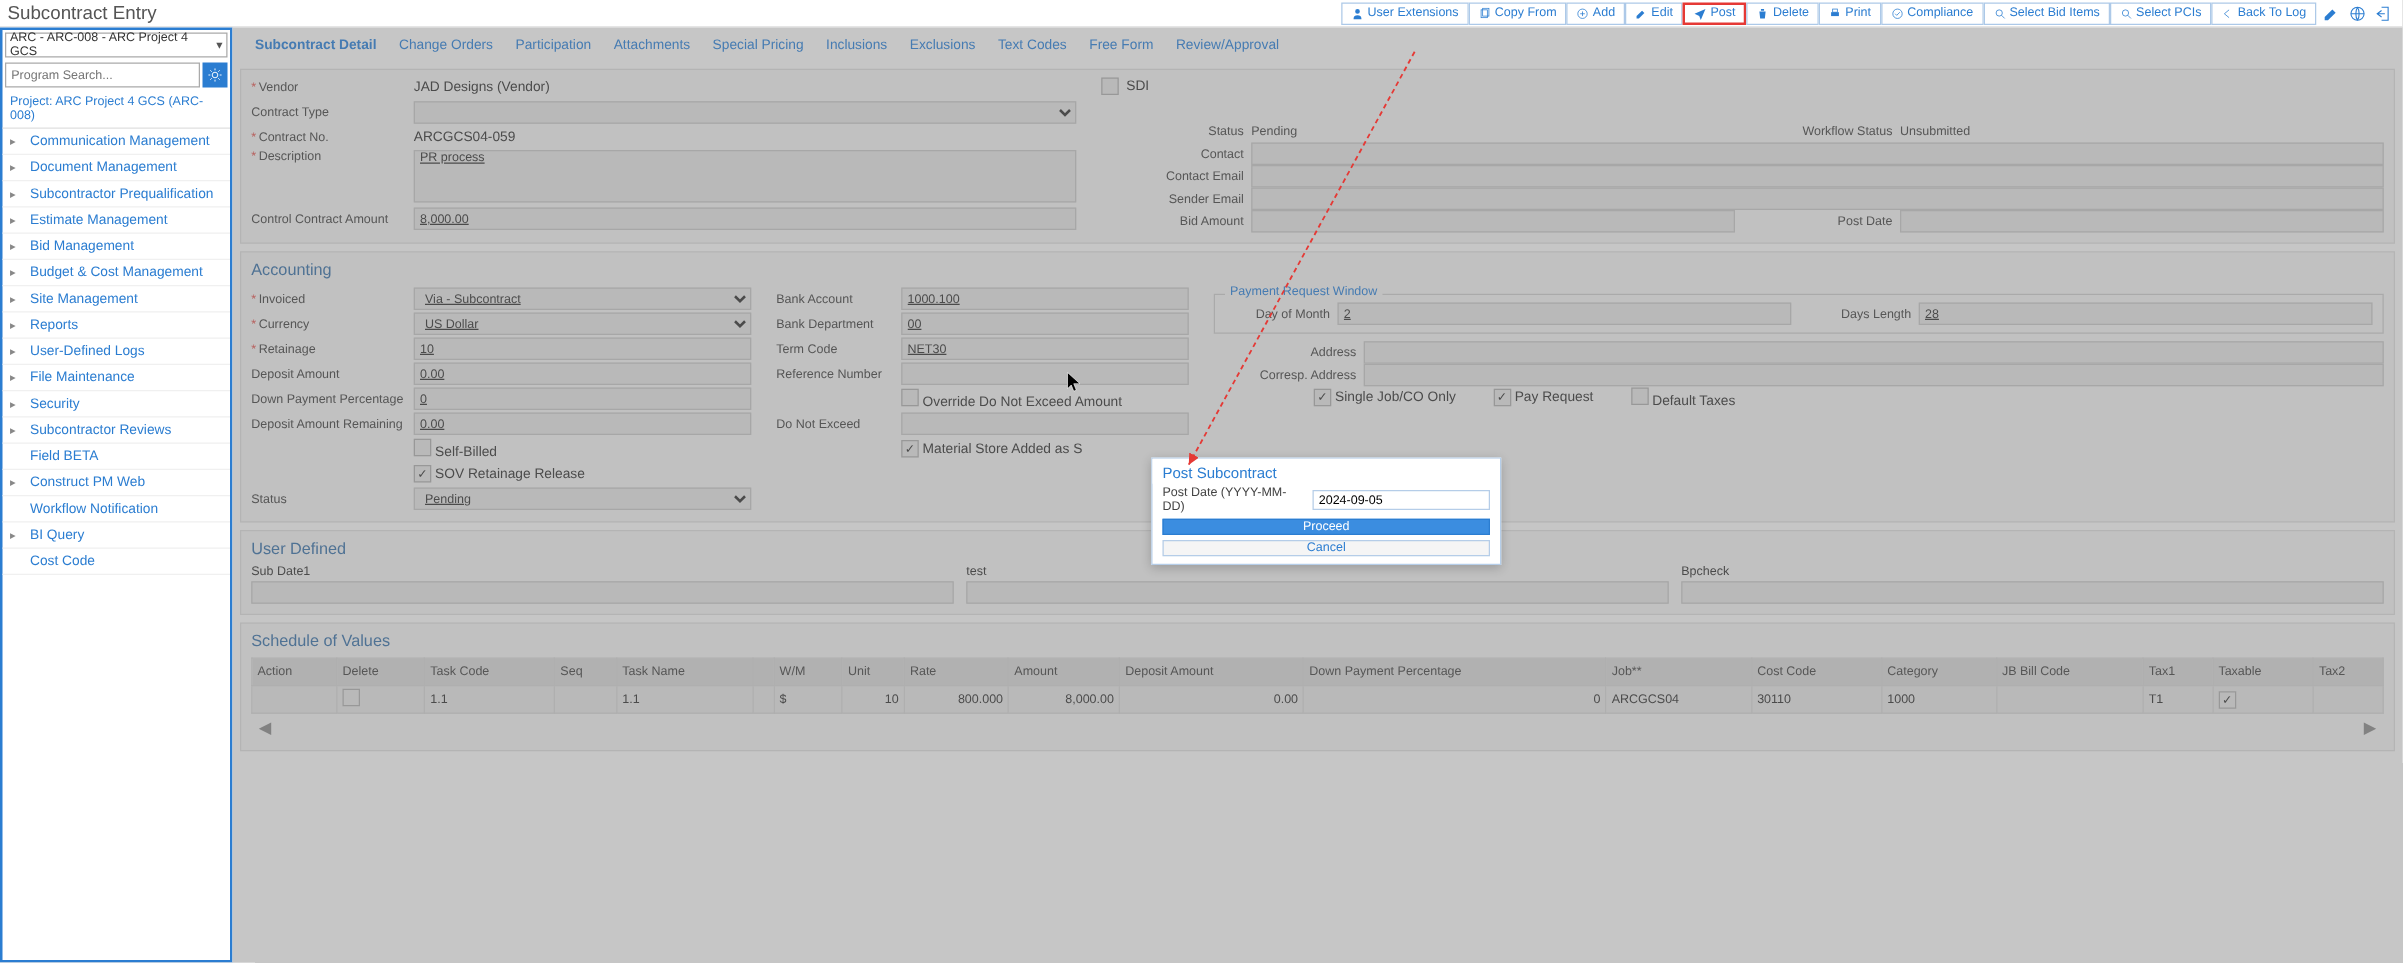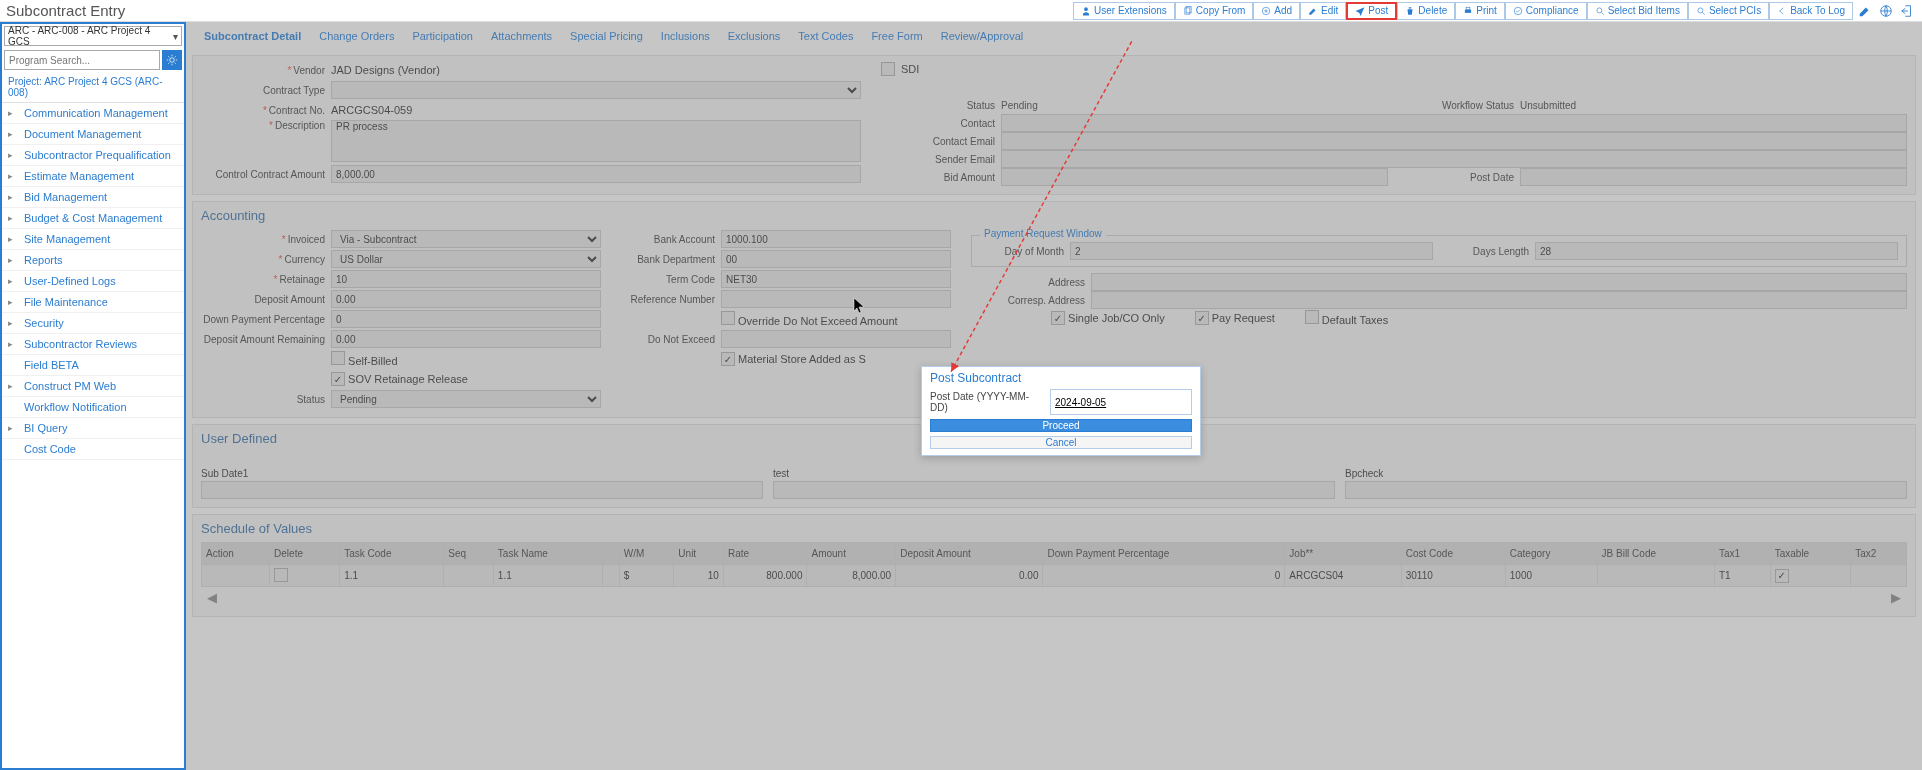--- a/index.html
+++ b/index.html
@@ -25,43 +25,43 @@
 .nav-item .caret { width: 10px; font-size: 9px; color: #888; }
 .nav-item.no-caret .caret { visibility: hidden; }
 .content { flex: 1; background: #f0f0f0; display: flex; flex-direction: column; position: relative; }
 .overlay { position: absolute; inset: 0; background: rgba(120,120,120,0.35); z-index: 5; }
 .tabs { display: flex; gap: 18px; padding: 8px 18px 6px; font-size: 11px; }
 .tab { color: #2b7dd1; cursor: pointer; padding-bottom: 4px; }
 .tab.active { font-weight: 600; border-bottom: 3px solid transparent; }
 .section { background: #e8e8e8; margin: 0 6px 6px; border: 1px solid #d5d5d5; padding: 4px 8px 8px; }
 .section-title { color: #3a6fa3; font-size: 13px; padding: 2px 0 6px; }
 .row { display: flex; align-items: center; min-height: 20px; }
-.lbl { width: 130px; text-align: right; padding-right: 6px; font-size: 10px; color: #444; }
+.lbl { width: 130px; text-align: left; padding-right: 6px; font-size: 10px; color: #444; }
 .lbl .req { color: #d9534f; margin-right: 2px; }
 .field { flex: 1; }
-.inp, .sel, .ta { width: 100%; height: 18px; background: #dcdcdc; border: 1px solid #c0c0c0; padding: 0 4px; font-size: 10px; color: #333; }
+.inp, .sel, .ta { width: 100%; height: 18px; background: #dcdcdc; border: 1px solid #c0c0c0; padding: 0 4px; font-size: 10px; color: #333; text-decoration: underline; }
 .ta { height: 42px; resize: none; }
 .sel { background: #dcdcdc; }
 .cbx { width: 14px; height: 14px; background: #dcdcdc; border: 1px solid #aaa; display: inline-flex; align-items: center; justify-content: center; }
 .cbx.checked::after { content: "✓"; font-size: 10px; color: #333; }
 .three-col { display: flex; gap: 10px; }
-.three-col > div { flex: 1; margin-top: 16px; }
+.three-col > div { flex: 1; }
 .fieldset { border: 1px solid #c5c5c5; padding: 6px 8px; position: relative; margin-top: 6px; }
 .fieldset-title { position: absolute; top: -8px; left: 8px; background: #e8e8e8; padding: 0 4px; font-size: 10px; color: #2b7dd1; }
 .sov-table { width: 100%; border-collapse: collapse; font-size: 10px; }
 .sov-table th, .sov-table td { border: 1px solid #ccc; padding: 2px 4px; text-align: left; background: #dcdcdc; height: 22px; }
 .sov-table th { background: #d0d0d0; color: #444; font-weight: normal; }
 .sov-table td.num { text-align: right; }
 .scroll-row { display: flex; justify-content: space-between; padding: 3px 6px; color: #888; font-size: 13px; }
 .modal { position: absolute; top: 344px; left: 735px; width: 280px; background: #fff; border: 1px solid #b5cde8; z-index: 10; box-shadow: 0 2px 8px rgba(0,0,0,0.2); }
 .modal-title { background: #fff; color: #2b7dd1; font-size: 12px; padding: 4px 8px 2px; }
 .modal-body { padding: 2px 8px 6px; }
 .modal-row { display: flex; align-items: center; gap: 4px; margin-bottom: 4px; }
 .modal-row label { font-size: 10px; color: #444; }
-.modal-row input { flex: 1; height: 26px; border: 1px solid #b5cde8; padding: 0 4px; font-size: 10px; text-decoration: underline; }
+.modal-row input { flex: 1; height: 16px; border: 1px solid #b5cde8; padding: 0 4px; font-size: 10px; }
 .modal-btns { display: flex; gap: 4px; flex-direction: column; }
 .mbtn { flex: 1; height: 20px; border: 1px solid #b5cde8; font-size: 10px; cursor: pointer; }
 .mbtn.primary { background: #3b8de0; color: #fff; border-color: #2b7dd1; }
 .mbtn.secondary { background: #f5f5f5; color: #2b7dd1; }
 .arrow-line { position: absolute; z-index: 20; pointer-events: none; }
 .right-row { display: flex; align-items: center; min-height: 18px; }
 .right-lbl { width: 120px; text-align: right; padding-right: 6px; font-size: 10px; color: #444; }
 .right-val { flex: 1; font-size: 10px; color: #444; }
 .sub-right { display: flex; gap: 12px; }
 .cursor { position: absolute; z-index: 25; pointer-events: none; }

